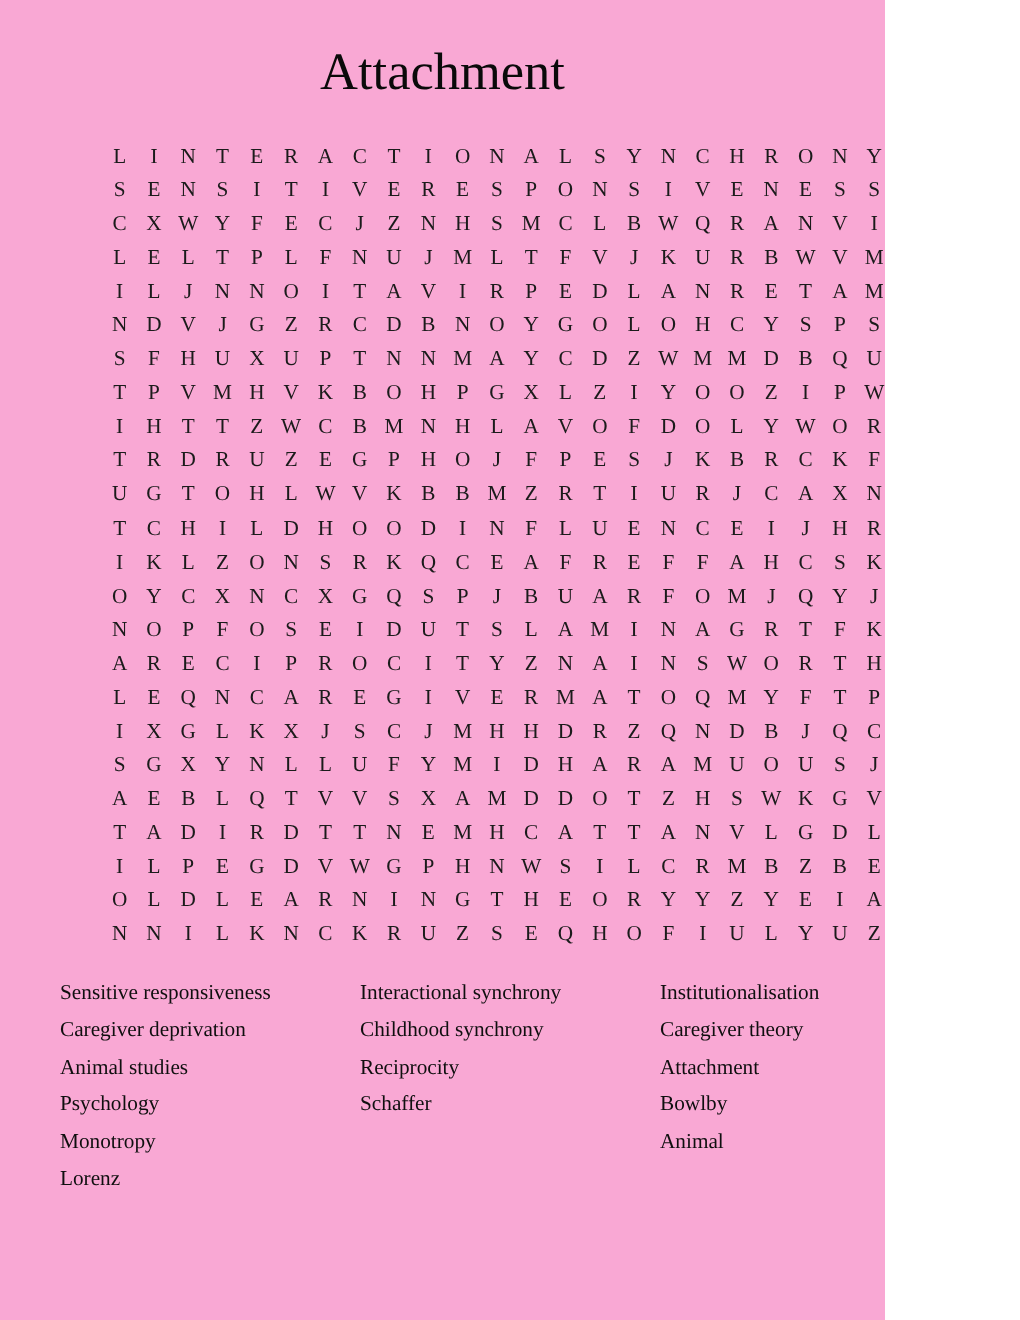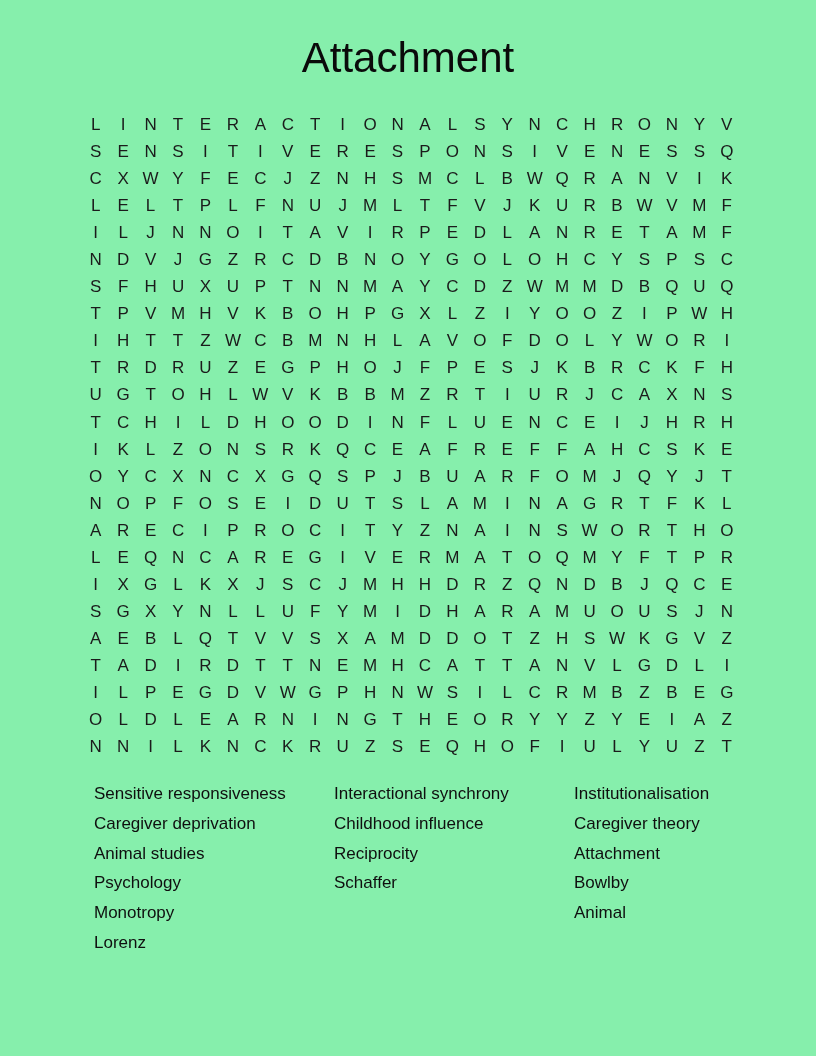--- a/index.html
+++ b/index.html
@@ -2,24 +2,24 @@
 <html><head>
 <meta charset="utf-8">
 <style>
   html, body {
     margin: 0;
     padding: 0;
     background: #ffffff;
   }
   .page {
     position: relative;
-    width: 816px;
+    width: 708px;
     height: 1056px;
-    background: #86efac;
-    font-family: Liberation Sans, sans-serif;
+    background: #f9a8d4;
+    font-family: Liberation Serif, serif;
     color: #121212;
     overflow: hidden;
   }
   .title {
     position: absolute;
     top: 34px;
     left: 0;
     width: 100%;
     margin: 0;
     text-align: center;
@@ -53,21 +53,20 @@
     display: flex;
     flex-direction: row;
   }
   .word-col { width: 240px; }
   .word-col:last-child { width: auto; }
   .word {
     font-size: 17px;
     line-height: 29.8px;
     color: #0f0f0f;
     white-space: nowrap;
-    margin-left: 46px;
   }
 </style>
 </head>
 <body>
 
 <div class="page">
 
   <h1 class="title">Attachment</h1>
 
   <div class="grid">
@@ -653,21 +652,21 @@
     <div class="word-col">
         <div class="word">Sensitive responsiveness</div>
         <div class="word">Caregiver deprivation</div>
         <div class="word">Animal studies</div>
         <div class="word">Psychology</div>
         <div class="word">Monotropy</div>
         <div class="word">Lorenz</div>
       </div>
     <div class="word-col">
         <div class="word">Interactional synchrony</div>
-        <div class="word">Childhood influence</div>
+        <div class="word">Childhood synchrony</div>
         <div class="word">Reciprocity</div>
         <div class="word">Schaffer</div>
       </div>
     <div class="word-col">
         <div class="word">Institutionalisation</div>
         <div class="word">Caregiver theory</div>
         <div class="word">Attachment</div>
         <div class="word">Bowlby</div>
         <div class="word">Animal</div>
       </div>

